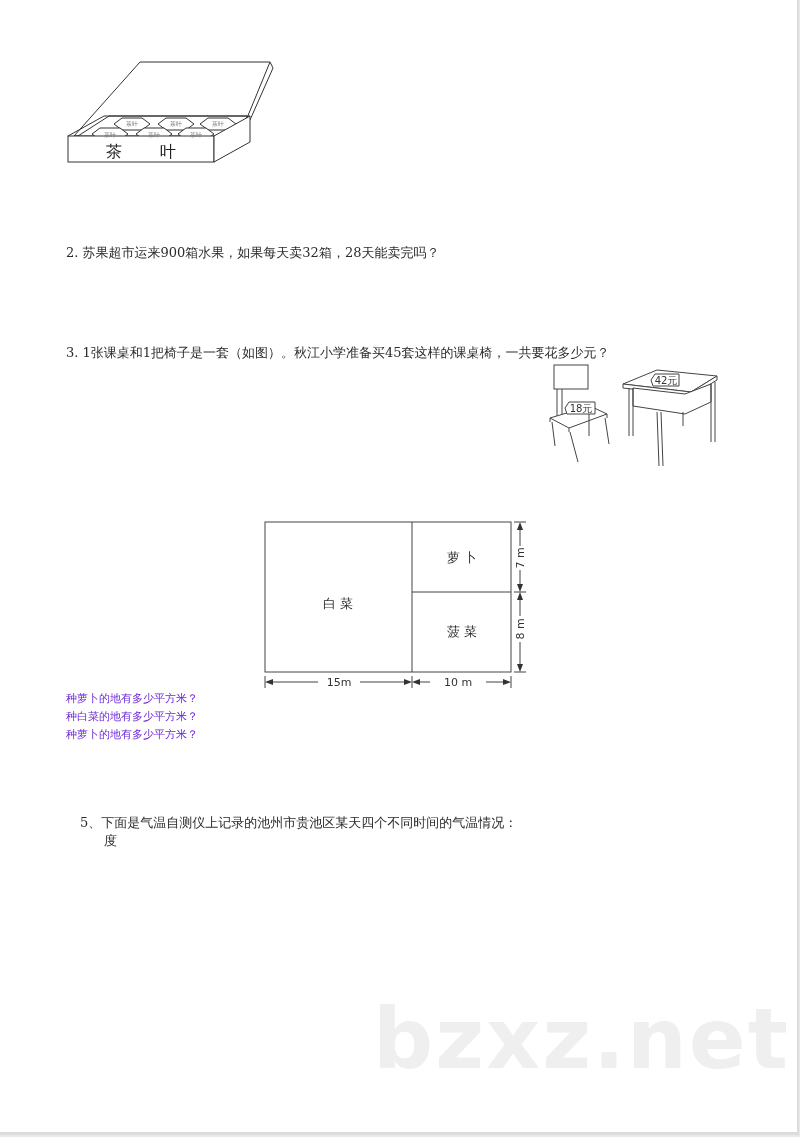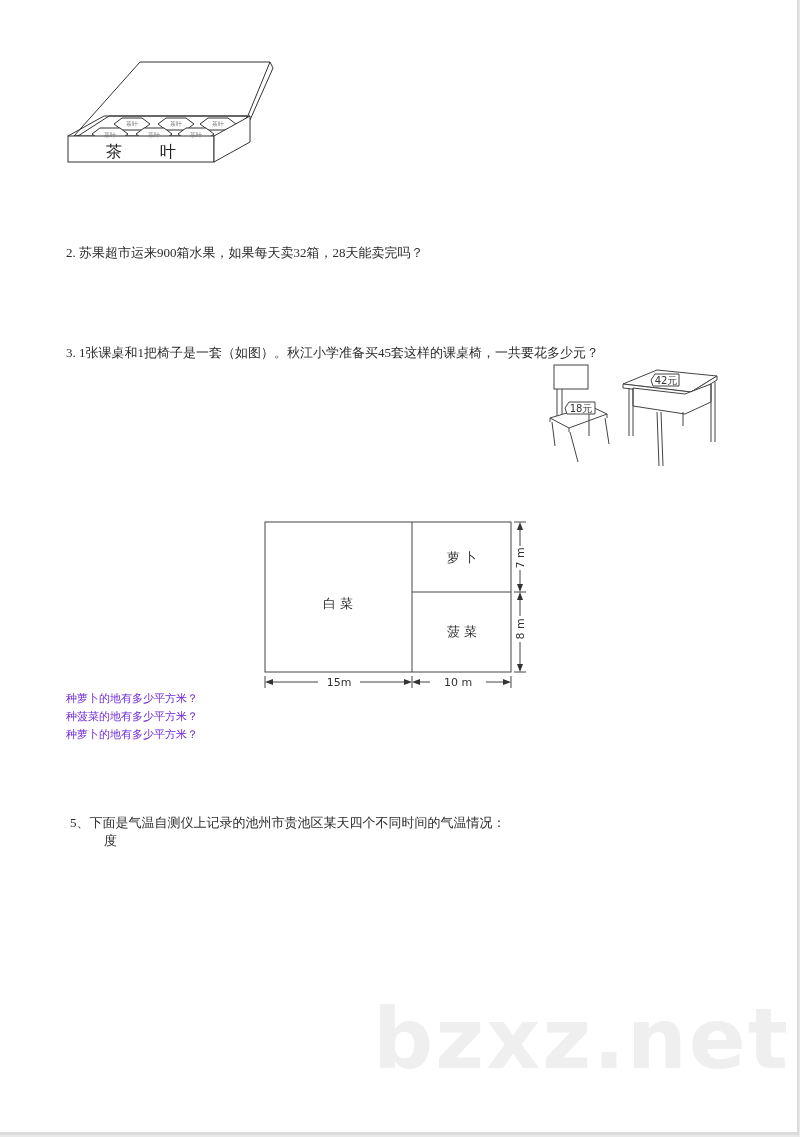--- a/index.html
+++ b/index.html
@@ -8,21 +8,21 @@
       background: #e9e9e9;
       font-family: "DejaVu Serif", "Liberation Serif", serif;
       color: #333;
     }
     .page {
       position: absolute; left: 0; top: 0; width: 797px; height: 1132px;
       background: #ffffff;
       border-right: 2px solid #dcdcdc;
       border-bottom: 3px solid #dcdcdc;
     }
-    .q { position: absolute; font-size: 13px; line-height: 18px; white-space: nowrap; color: #2c2c2c; font-family: Liberation Serif, serif; }
+    .q { position: absolute; font-size: 13px; line-height: 18px; white-space: nowrap; color: #2c2c2c; }
     .sub { position: absolute; font-size: 11px; line-height: 17px; white-space: nowrap; color: #6d28d9; }
     svg text { font-family: "DejaVu Sans", "Liberation Sans", sans-serif; }
     .watermark {
       position: absolute; left: 373px; top: 990px;
       font-family: "DejaVu Sans", "Liberation Sans", sans-serif;
       font-weight: bold; font-size: 84px; letter-spacing: 2px;
       color: #efefef; white-space: nowrap;
     }
   </style>
 </head>
@@ -143,20 +143,20 @@
     <text x="78" y="90" font-size="13" fill="#333" text-anchor="middle">白 菜</text>
     <text x="202" y="44" font-size="13" fill="#333" text-anchor="middle">萝 卜</text>
     <text x="202" y="118" font-size="13" fill="#333" text-anchor="middle">菠 菜</text>
     <text x="79" y="168" font-size="11" fill="#333" text-anchor="middle">15m</text>
     <text x="198" y="168" font-size="11" fill="#333" text-anchor="middle">10 m</text>
     <text x="0" y="0" font-size="11" fill="#333" text-anchor="middle" transform="translate(264,40) rotate(-90)">7 m</text>
     <text x="0" y="0" font-size="11" fill="#333" text-anchor="middle" transform="translate(264,111) rotate(-90)">8 m</text>
   </svg>
 
   <div class="sub" style="left:66px;top:690px;">种萝卜的地有多少平方米？</div>
-  <div class="sub" style="left:66px;top:708px;">种菠菜的地有多少平方米？</div>
+  <div class="sub" style="left:66px;top:708px;">种白菜的地有多少平方米？</div>
   <div class="sub" style="left:66px;top:726px;">种萝卜的地有多少平方米？</div>
 
-  <div class="q" style="left:70px;top:814px;">5、下面是气温自测仪上记录的池州市贵池区某天四个不同时间的气温情况：</div>
+  <div class="q" style="left:80px;top:814px;">5、下面是气温自测仪上记录的池州市贵池区某天四个不同时间的气温情况：</div>
   <div class="q" style="left:104px;top:832px;">度</div>
 
   <div class="watermark">bzxz.net</div>
 </div>
 
 </body></html>

